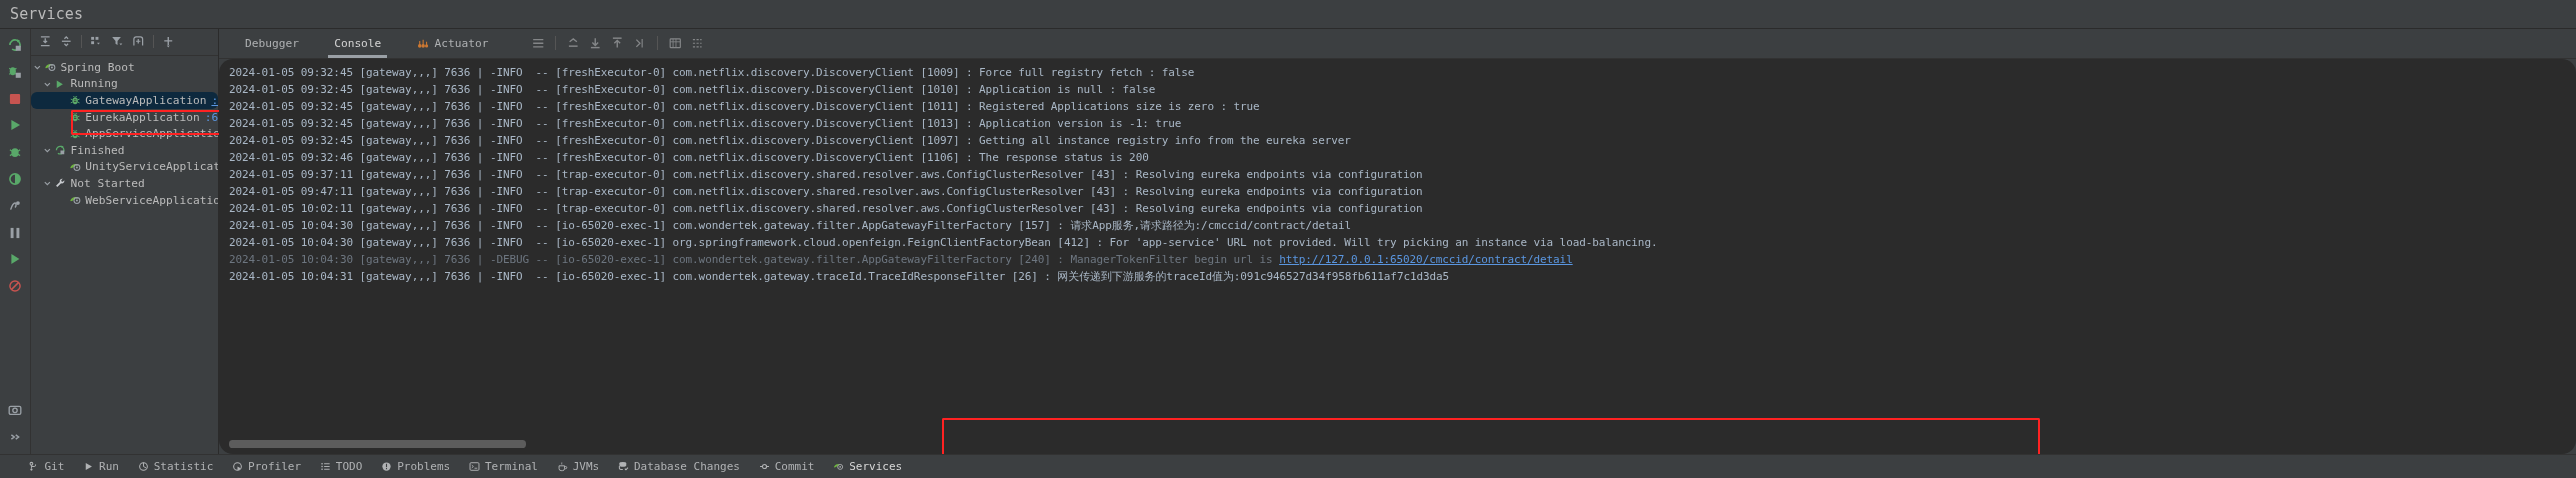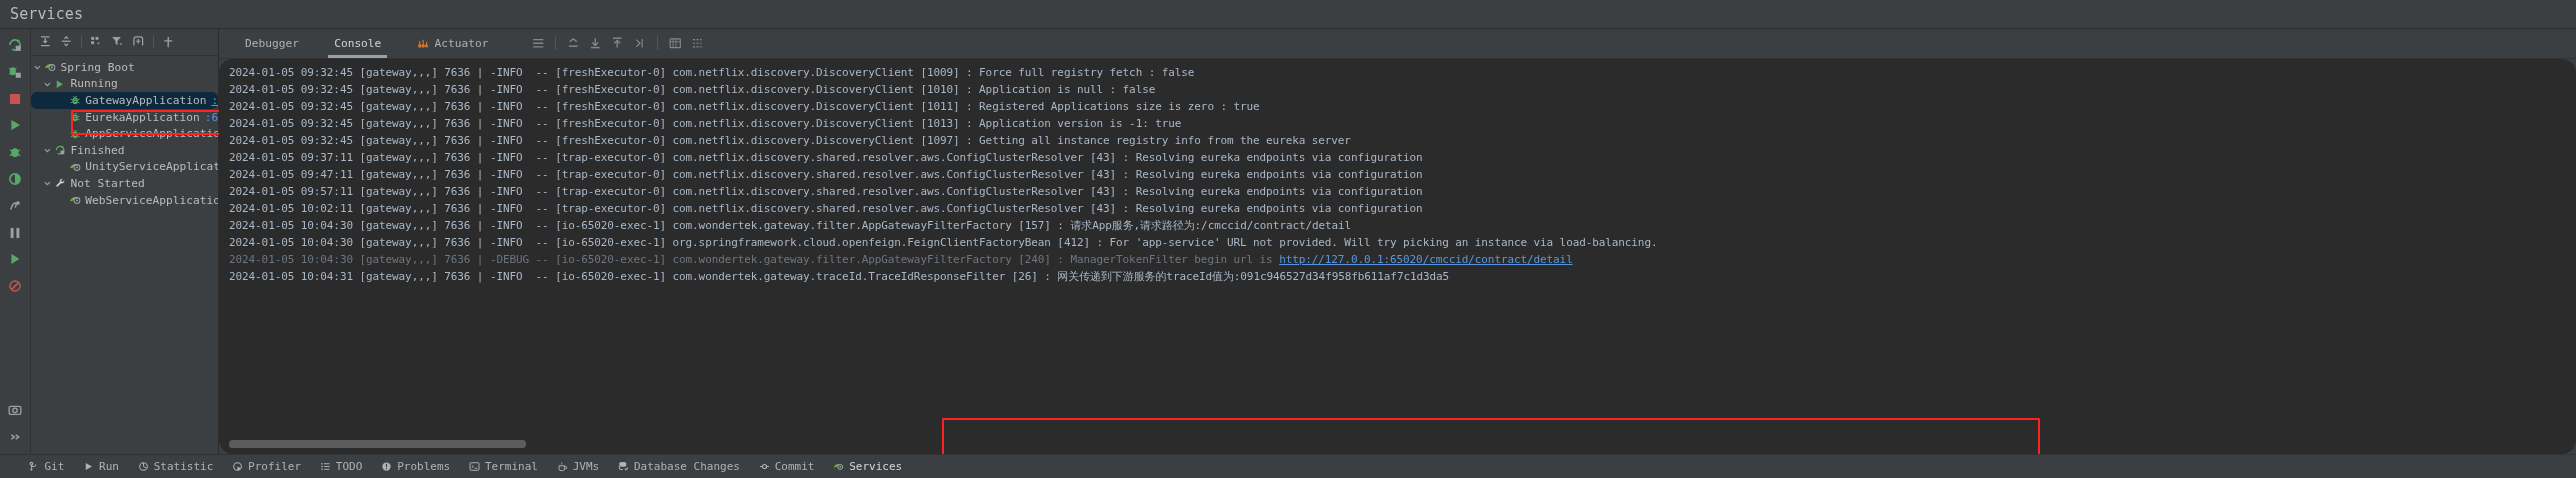--- a/index.html
+++ b/index.html
@@ -551,23 +551,23 @@
           </div>
         </div>
 
       <div class="console">
         <div class="log-area">
             <div class="log-line">2024-01-05 09:32:45 [gateway,,,] 7636 | -INFO  -- [freshExecutor-0] com.netflix.discovery.DiscoveryClient [1009] : Force full registry fetch : false</div>
             <div class="log-line">2024-01-05 09:32:45 [gateway,,,] 7636 | -INFO  -- [freshExecutor-0] com.netflix.discovery.DiscoveryClient [1010] : Application is null : false</div>
             <div class="log-line">2024-01-05 09:32:45 [gateway,,,] 7636 | -INFO  -- [freshExecutor-0] com.netflix.discovery.DiscoveryClient [1011] : Registered Applications size is zero : true</div>
             <div class="log-line">2024-01-05 09:32:45 [gateway,,,] 7636 | -INFO  -- [freshExecutor-0] com.netflix.discovery.DiscoveryClient [1013] : Application version is -1: true</div>
             <div class="log-line">2024-01-05 09:32:45 [gateway,,,] 7636 | -INFO  -- [freshExecutor-0] com.netflix.discovery.DiscoveryClient [1097] : Getting all instance registry info from the eureka server</div>
+            <div class="log-line">2024-01-05 09:32:46 [gateway,,,] 7636 | -INFO  -- [freshExecutor-0] com.netflix.discovery.DiscoveryClient [1106] : The response status is 200</div>
             <div class="log-line">2024-01-05 09:37:11 [gateway,,,] 7636 | -INFO  -- [trap-executor-0] com.netflix.discovery.shared.resolver.aws.ConfigClusterResolver [43] : Resolving eureka endpoints via configuration</div>
             <div class="log-line">2024-01-05 09:47:11 [gateway,,,] 7636 | -INFO  -- [trap-executor-0] com.netflix.discovery.shared.resolver.aws.ConfigClusterResolver [43] : Resolving eureka endpoints via configuration</div>
-            <div class="log-line">2024-01-05 09:57:11 [gateway,,,] 7636 | -INFO  -- [trap-executor-0] com.netflix.discovery.shared.resolver.aws.ConfigClusterResolver [43] : Resolving eureka endpoints via configuration</div>
             <div class="log-line">2024-01-05 10:02:11 [gateway,,,] 7636 | -INFO  -- [trap-executor-0] com.netflix.discovery.shared.resolver.aws.ConfigClusterResolver [43] : Resolving eureka endpoints via configuration</div>
             <div class="log-line">2024-01-05 10:04:30 [gateway,,,] 7636 | -INFO  -- [io-65020-exec-1] com.wondertek.gateway.filter.AppGatewayFilterFactory [157] : 请求App服务,请求路径为:/cmccid/contract/detail</div>
             <div class="log-line">2024-01-05 10:04:30 [gateway,,,] 7636 | -INFO  -- [io-65020-exec-1] org.springframework.cloud.openfeign.FeignClientFactoryBean [412] : For 'app-service' URL not provided. Will try picking an instance via load-balancing.</div>
             <div class="log-line debug">2024-01-05 10:04:30 [gateway,,,] 7636 | -DEBUG -- [io-65020-exec-1] com.wondertek.gateway.filter.AppGatewayFilterFactory [240] : ManagerTokenFilter begin url is <span class="lk">http://127.0.0.1:65020/cmccid/contract/detail</span></div>
             <div class="log-line">2024-01-05 10:04:31 [gateway,,,] 7636 | -INFO  -- [io-65020-exec-1] com.wondertek.gateway.traceId.TraceIdResponseFilter [26] : 网关传递到下游服务的traceId值为:091c946527d34f958fb611af7c1d3da5</div>
           </div>
         <div class="hscroll"></div>
         <div class="annot-box2" style="left:723px; top:359px; width:1094px; height:53px;"></div>
       </div>
 

